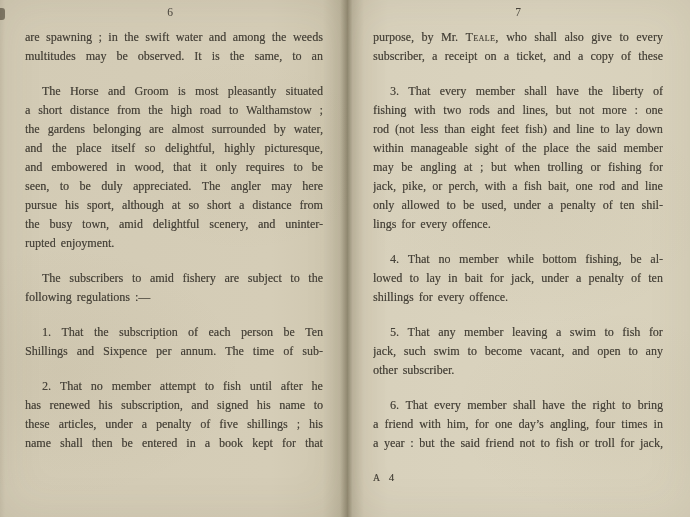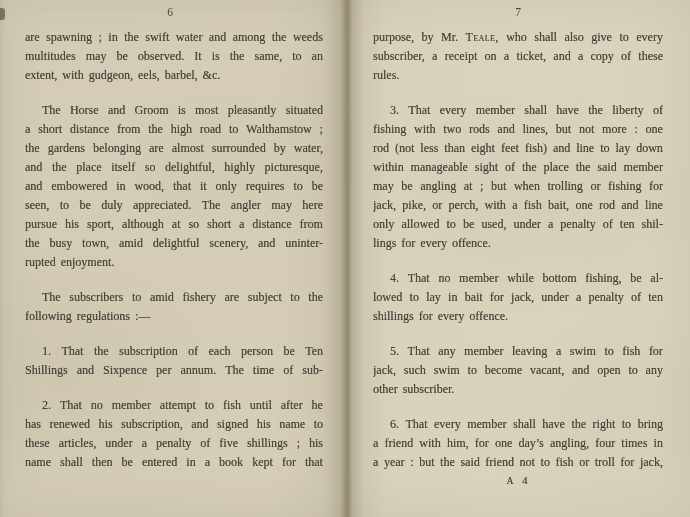--- a/index.html
+++ b/index.html
@@ -44,21 +44,21 @@
   }
   .page-left .text-block{left:25px;width:298px;}
   .page-right .text-block{left:26px;width:290px;}
   .para + .para{margin-top:16px;}
   .line{height:19px;line-height:19px;overflow:hidden;white-space:nowrap;}
   .line.j{display:flex;justify-content:space-between;white-space:normal;}
   .line.ind{padding-left:17px;}
   .line.last{word-spacing:2px;}
   .sc{font-variant:small-caps;letter-spacing:.4px;}
   .sig{
-    margin-top:2px;text-align:center;
+    margin-top:18px;text-align:left;
     font-size:11px;letter-spacing:2px;word-spacing:2px;
   }
   .sig::first-letter{font-size:9.5px;}
   .smudge{
     position:absolute;left:0;top:8px;width:5px;height:12px;
     background:rgba(60,52,38,.55);border-radius:0 3px 3px 0;
   }
 </style>
 </head>
 <body>
@@ -87,21 +87,20 @@
             <span>may</span>
             <span>be</span>
             <span>observed.</span>
             <span>It</span>
             <span>is</span>
             <span>the</span>
             <span>same,</span>
             <span>to</span>
             <span>an</span>
           </div>
-          <div class="line last">extent, with gudgeon, eels, barbel, &amp;c.</div>
         </div>
         <div class="para">
           <div class="line j ind">
             <span>The</span>
             <span>Horse</span>
             <span>and</span>
             <span>Groom</span>
             <span>is</span>
             <span>most</span>
             <span>pleasantly</span>
@@ -298,21 +297,20 @@
             <span>receipt</span>
             <span>on</span>
             <span>a</span>
             <span>ticket,</span>
             <span>and</span>
             <span>a</span>
             <span>copy</span>
             <span>of</span>
             <span>these</span>
           </div>
-          <div class="line last">rules.</div>
         </div>
         <div class="para">
           <div class="line j ind">
             <span>3.</span>
             <span>That</span>
             <span>every</span>
             <span>member</span>
             <span>shall</span>
             <span>have</span>
             <span>the</span>

